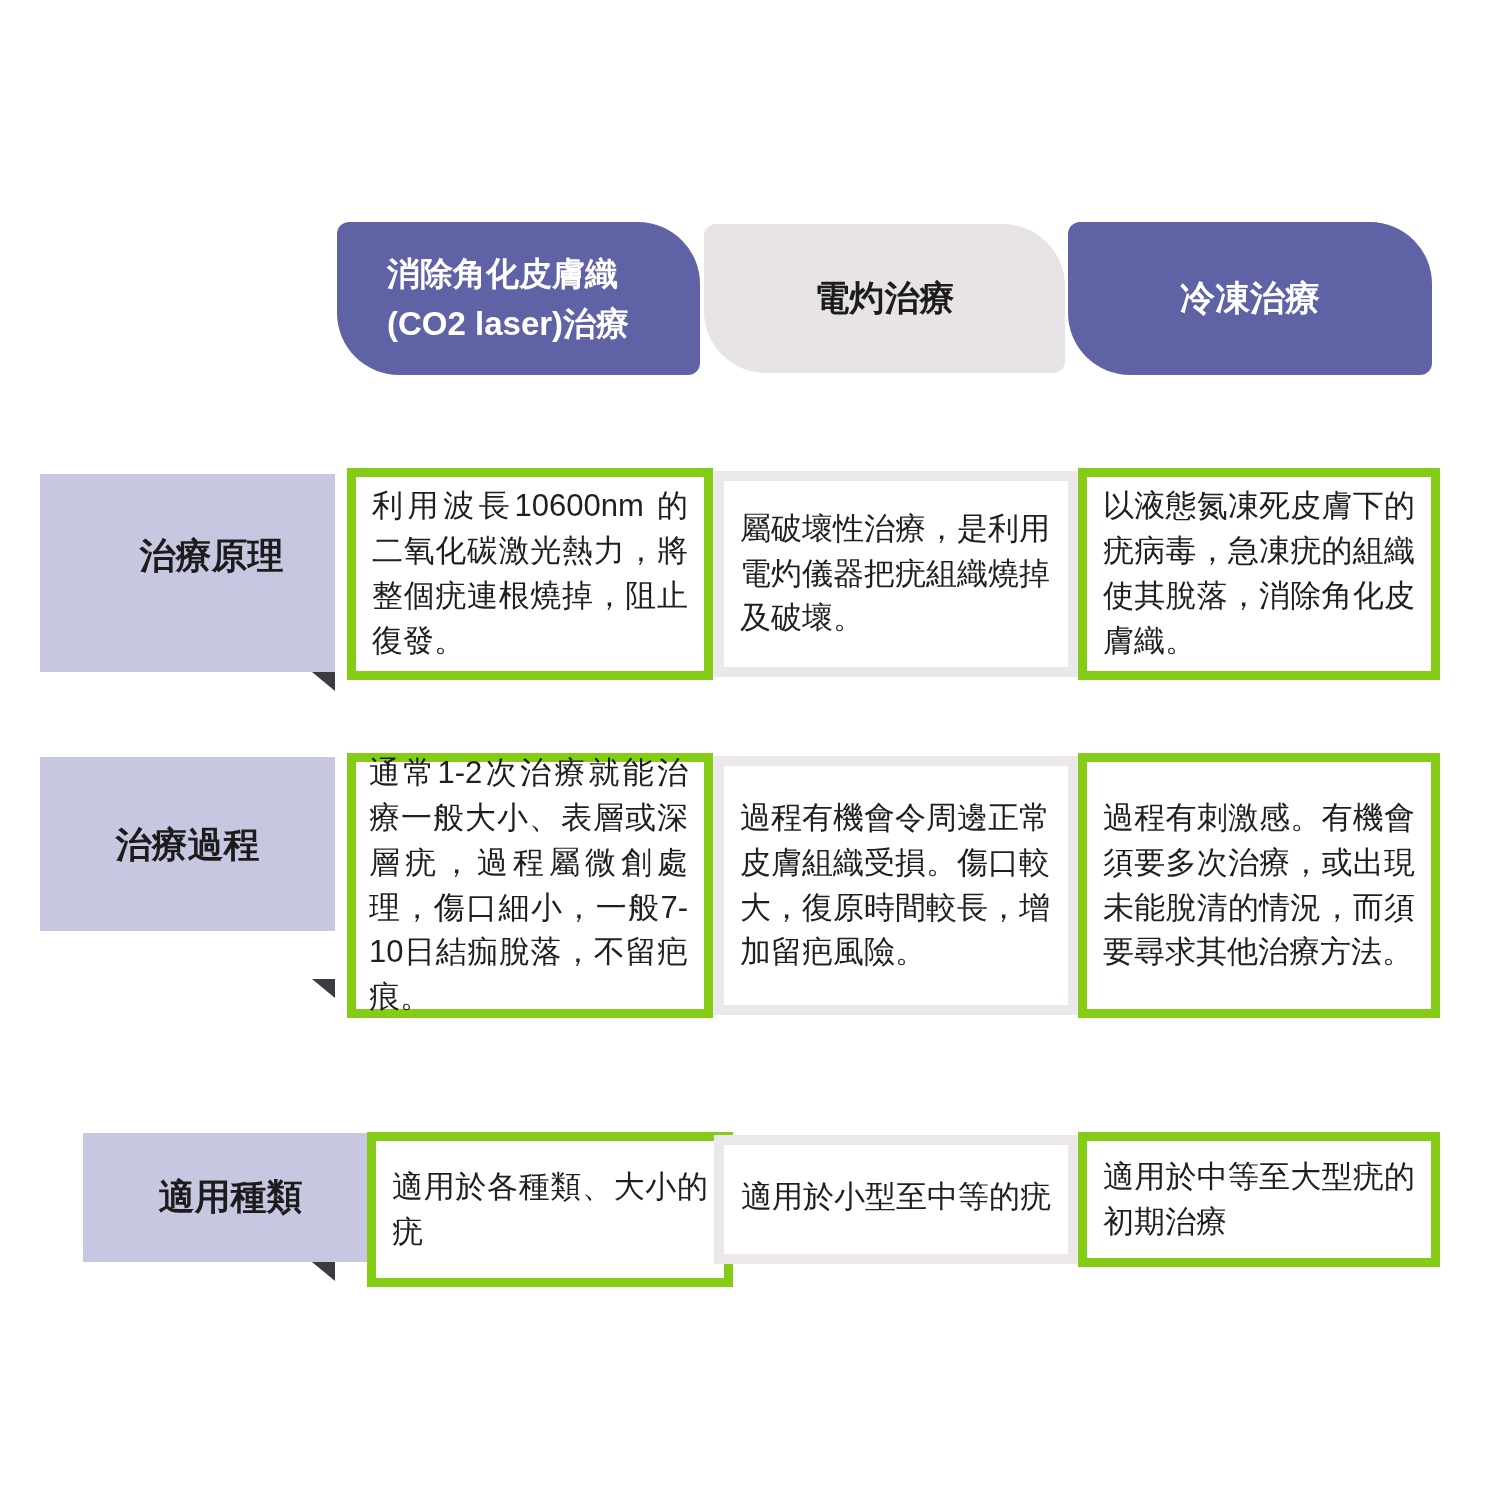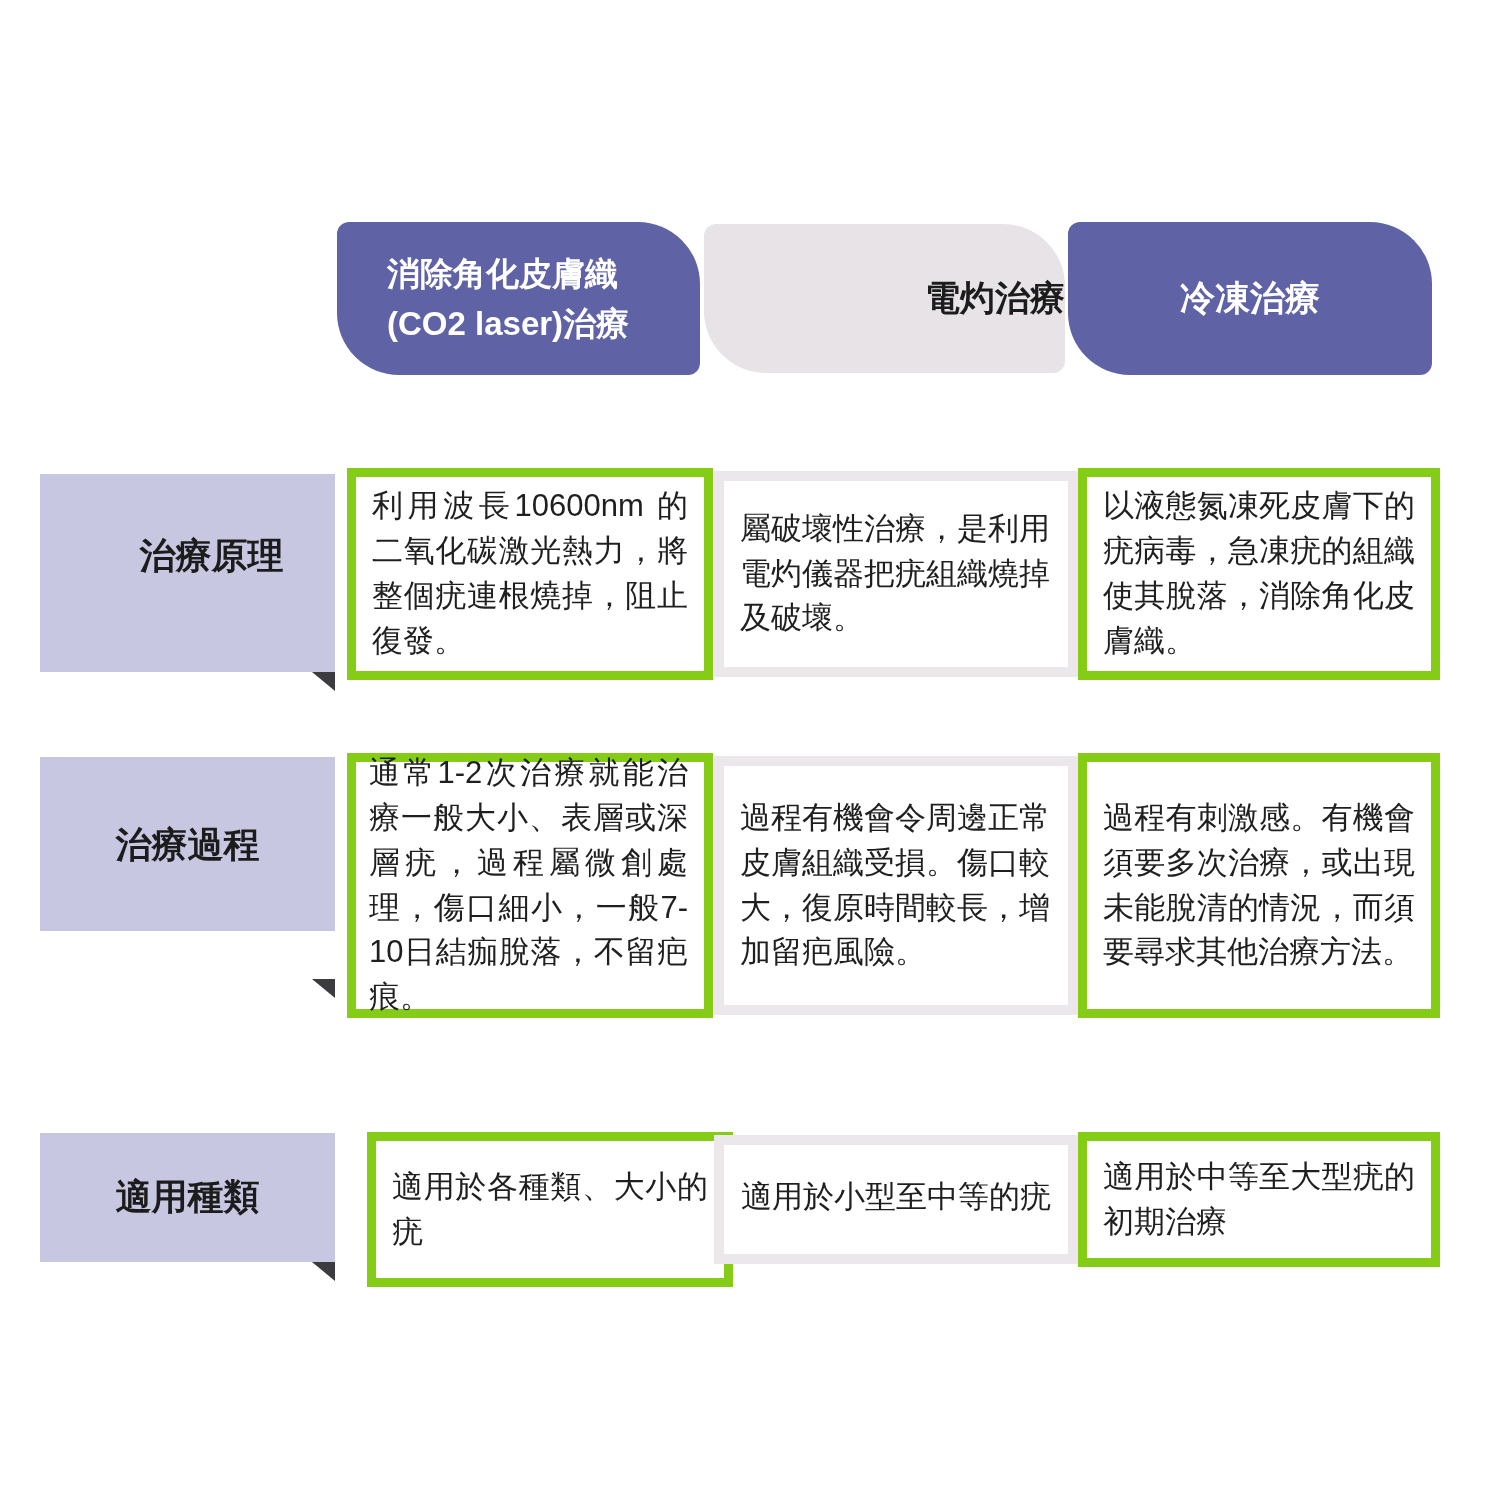--- a/index.html
+++ b/index.html
@@ -12,35 +12,35 @@
   }
   
   .col-header{
     position:absolute;top:222px;height:153px;
     border-radius:12px 62px 12px 62px;
     display:flex;align-items:center;justify-content:center;
     font-weight:bold;font-size:35px;line-height:1.5;
     box-sizing:border-box;
   }
   .col-header.purple{background:#5f63a6;color:#ffffff;}
-  .col-header.light{background:#e7e3e7;color:#1c1c1c;top:224px;height:149px;justify-content:flex-end;}
+  .col-header.light{background:#e7e3e7;color:#1c1c1c;top:224px;height:149px;}
   #header-co2{left:337px;width:363px;justify-content:flex-start;padding-left:50px;font-size:33px;}
   #header-electro{left:704px;width:361px;}
   #header-cryo{left:1068px;width:364px;}
   
   .row-label{
     position:absolute;left:40px;width:295px;
     background:#c7c7e2;color:#1c1c1c;
     font-weight:bold;font-size:36px;
     display:flex;justify-content:center;align-items:flex-start;
     box-sizing:border-box;
   }
   #label-principle{top:474px;height:198px;padding-top:58px;padding-left:48px;}
   #label-process{top:757px;height:174px;padding-top:64px;}
-  #label-types{top:1133px;height:129px;align-items:center;padding-top:0;}
+  #label-types{top:1133px;height:129px;align-items:center;padding-top:0;margin-left:43px;}
   
   .tail{
     position:absolute;left:312px;width:23px;height:19px;
     background:#3b3b40;
     clip-path:polygon(0 0,100% 0,100% 100%);
   }
   #tail-1{top:672px;}
   #tail-2{top:979px;}
   #tail-3{top:1262px;}
   

